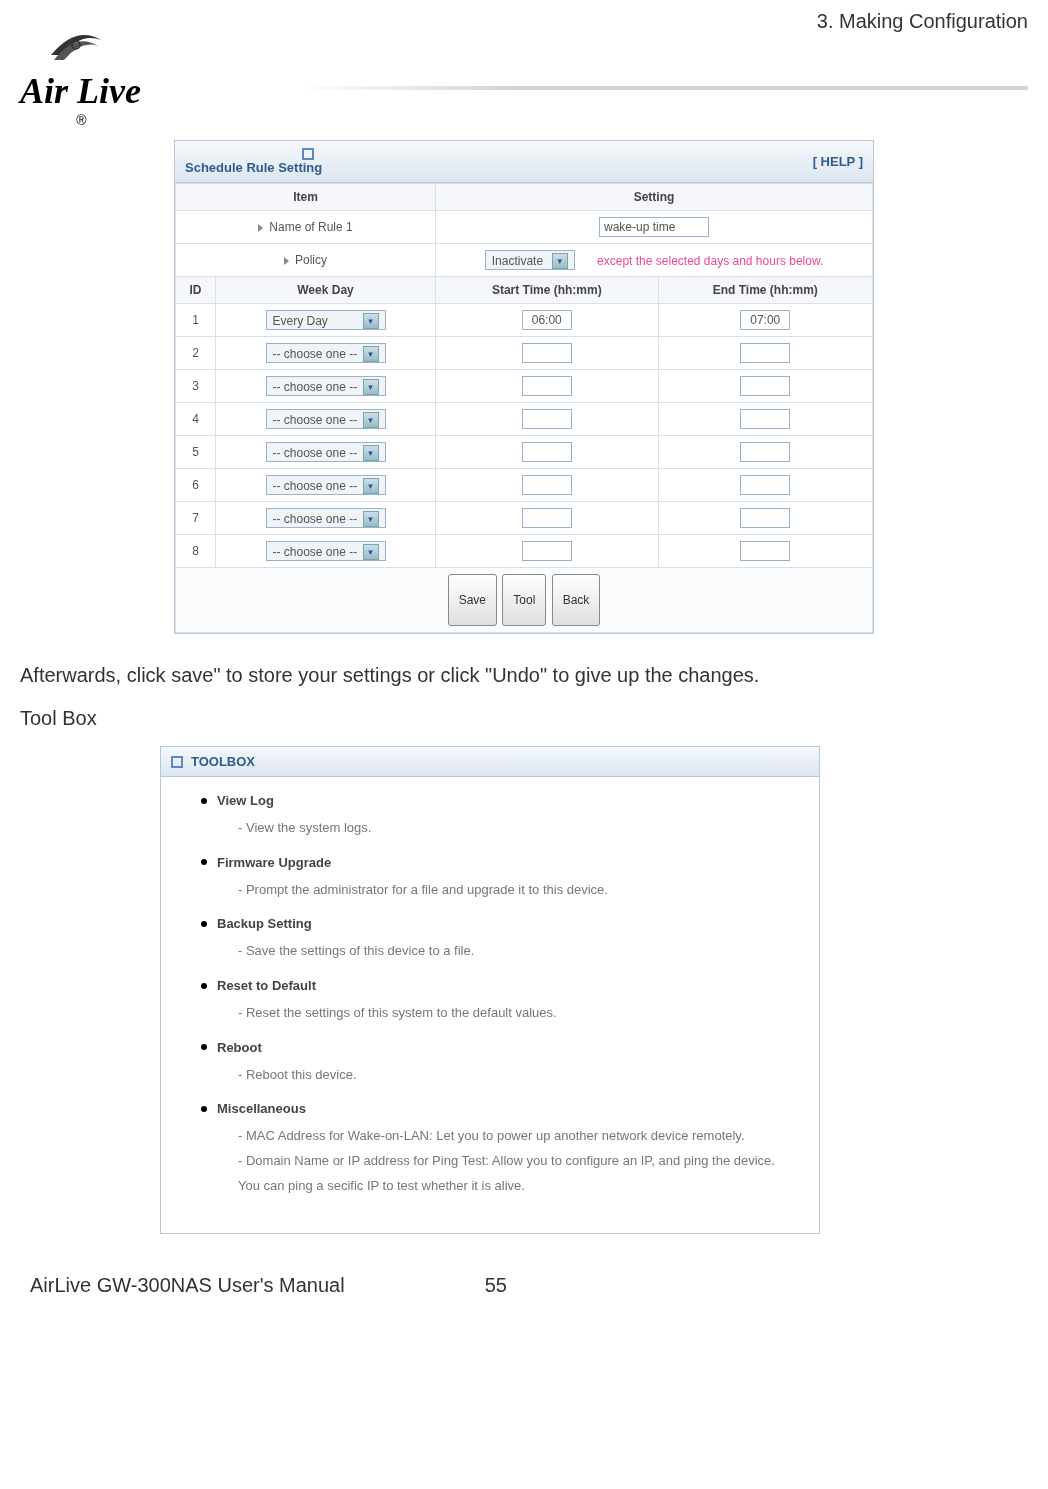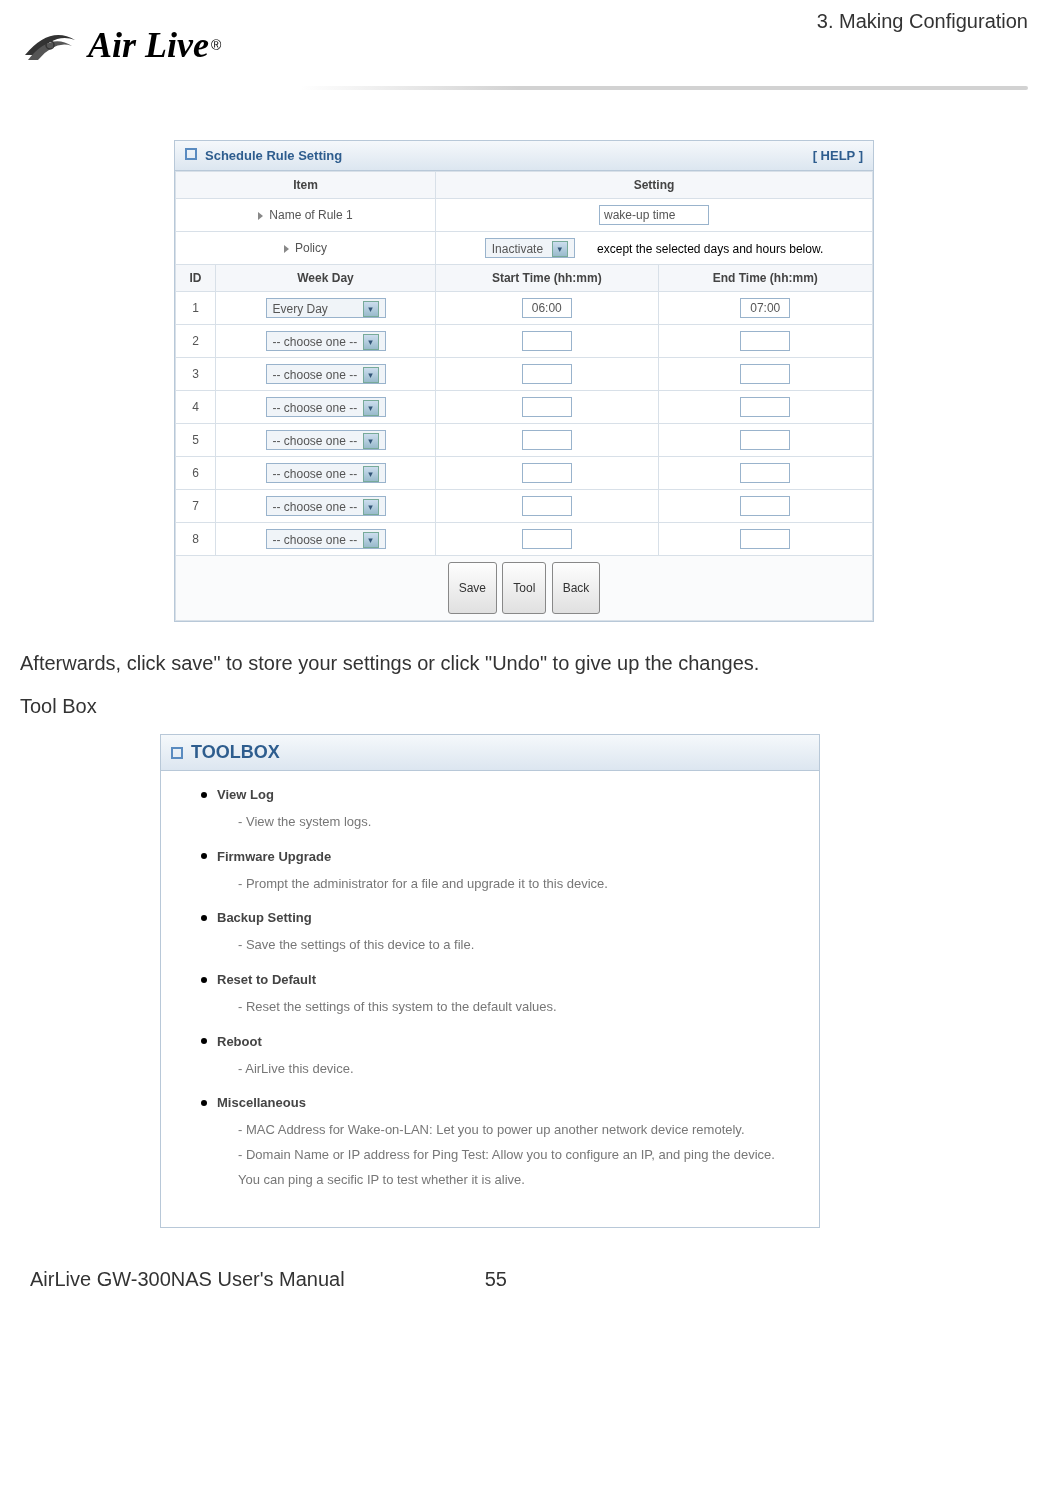--- a/index.html
+++ b/index.html
@@ -25,20 +25,21 @@
       top: 0;
       font-size: 20px;
       color: #333;
     }
     .logo {
       position: absolute;
       left: 0;
       top: 10px;
       display: flex;
       align-items: center;
+      flex-direction: column;
     }
     .logo-icon {
       width: 60px;
       height: 50px;
       position: relative;
       margin-right: 8px;
     }
     .logo-icon svg { width: 60px; height: 50px; }
     .logo-text {
       font-family: 'Times New Roman', serif;
@@ -73,21 +74,21 @@
       background: linear-gradient(to bottom, #f5f8fb 0%, #dce6f0 100%);
       border-bottom: 1px solid #b8c8d8;
       padding: 7px 10px;
       display: flex;
       justify-content: space-between;
       align-items: center;
       color: #2e5d8e;
       font-weight: bold;
       font-size: 13px;
     }
-    .panel-header-left { display: flex; align-items: flex-start; }
+    .panel-header-left { display: flex; align-items: flex-end; flex-direction: column; }
     .box-icon {
       width: 12px; height: 12px;
       border: 2px solid #5a8bc0;
       margin-right: 8px;
       display: inline-block;
     }
     .help-link {
       color: #2e5d8e;
       font-weight: bold;
       font-size: 13px;
@@ -144,21 +145,21 @@
       padding: 1px 4px;
       height: 18px;
     }
     .sel-arrow {
       width: 16px; height: 16px;
       background: linear-gradient(#cde 0%, #9bc 100%);
       border: 1px solid #7a9;
       display:flex; align-items:center; justify-content:center;
       font-size: 9px; color: #357; flex-shrink:0;
     }
-    .policy-note { font-size: 12px; color: #000000; margin-left: 19px; }
+    .policy-note { font-size: 12px; color: #ec4899; margin-left: 19px; }
     .btns-row td { text-align: center; background: #fafbfc; padding: 8px; }
     .btn {
       display: inline-block;
       border: 1px solid #888;
       border-radius: 3px;
       background: linear-gradient(#fefefe, #e0e0e0);
       padding: 18px 10px;
       font-size: 12px;
       color: #333;
       margin: 0 1px;
@@ -175,21 +176,21 @@
       margin: 5px 0 0 140px;
       border: 1px solid #b8c8d8;
       background: #fff;
     }
     .toolbox-header {
       background: linear-gradient(to bottom, #f5f8fb 0%, #dce6f0 100%);
       border-bottom: 1px solid #b8c8d8;
       padding: 7px 10px;
       color: #2e5d8e;
       font-weight: bold;
-      font-size: 18px;
+      font-size: 13px;
       display:flex; align-items:center;
     }
     .toolbox-body {
       padding: 16px 20px 20px 40px;
     }
     .tool-item { margin-bottom: 14px; }
     .tool-bullet-row { display: flex; align-items: center; }
     .disc {
       width: 6px; height: 6px; background: #000; border-radius: 50%;
       margin-right: 10px; flex-shrink:0;
@@ -394,21 +395,21 @@
           <div class="tool-desc">
             <div>- Reset the settings of this system to the default values.</div>
           </div>
         </div>
         <div class="tool-item">
           <div class="tool-bullet-row">
             <span class="disc"></span>
             <span class="tool-title">Reboot</span>
           </div>
           <div class="tool-desc">
-            <div>- AirLive this device.</div>
+            <div>- Reboot this device.</div>
           </div>
         </div>
         <div class="tool-item">
           <div class="tool-bullet-row">
             <span class="disc"></span>
             <span class="tool-title">Miscellaneous</span>
           </div>
           <div class="tool-desc">
             <div>- MAC Address for Wake-on-LAN: Let you to power up another network device remotely.</div>
             <div>- Domain Name or IP address for Ping Test: Allow you to configure an IP, and ping the device. You can ping a secific IP to test whether it is alive.</div>

